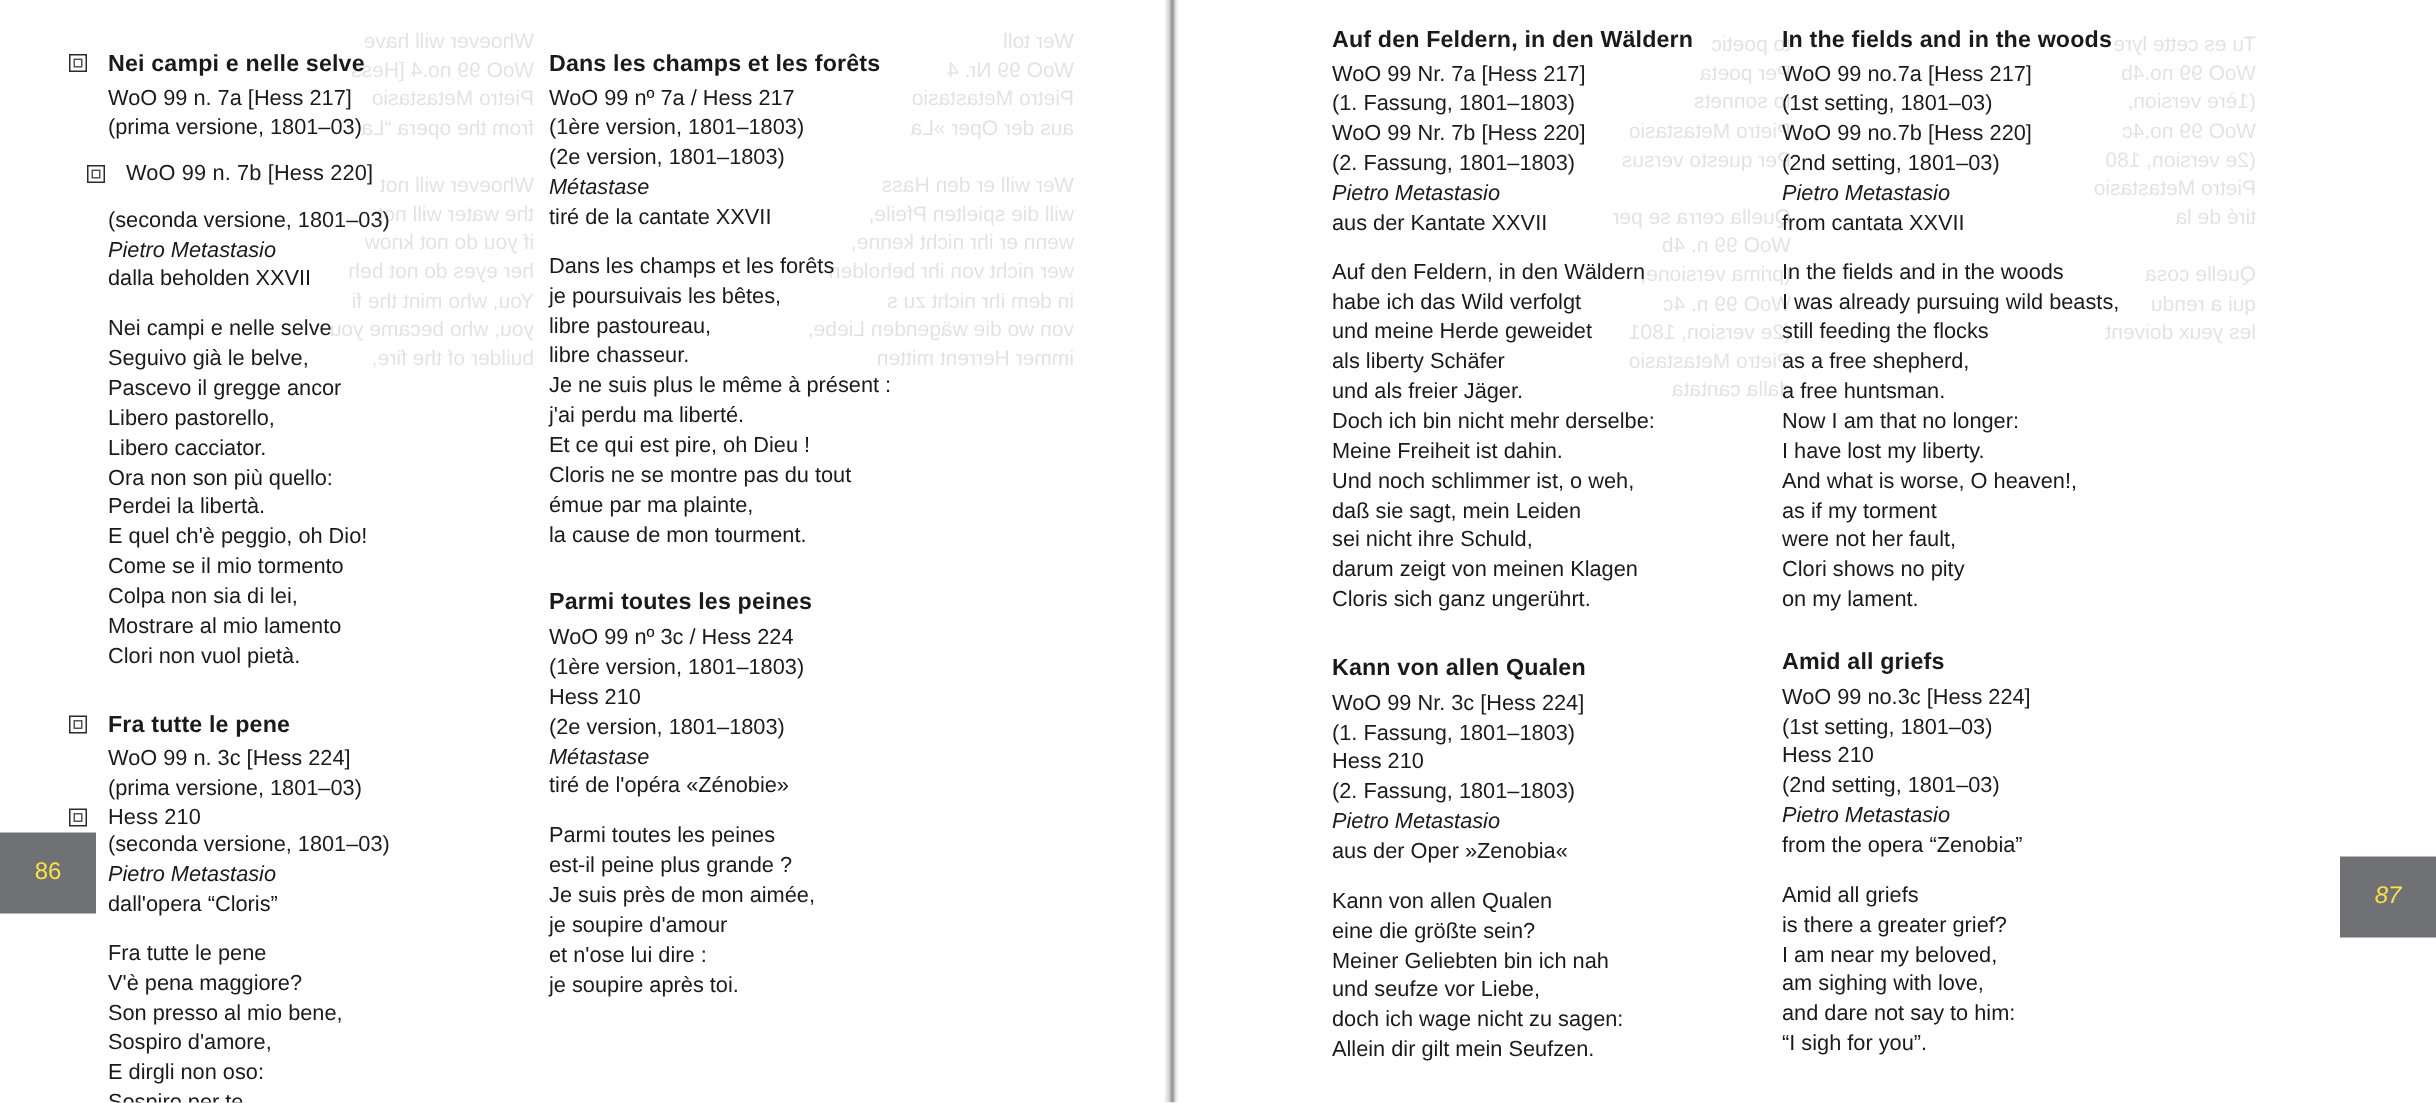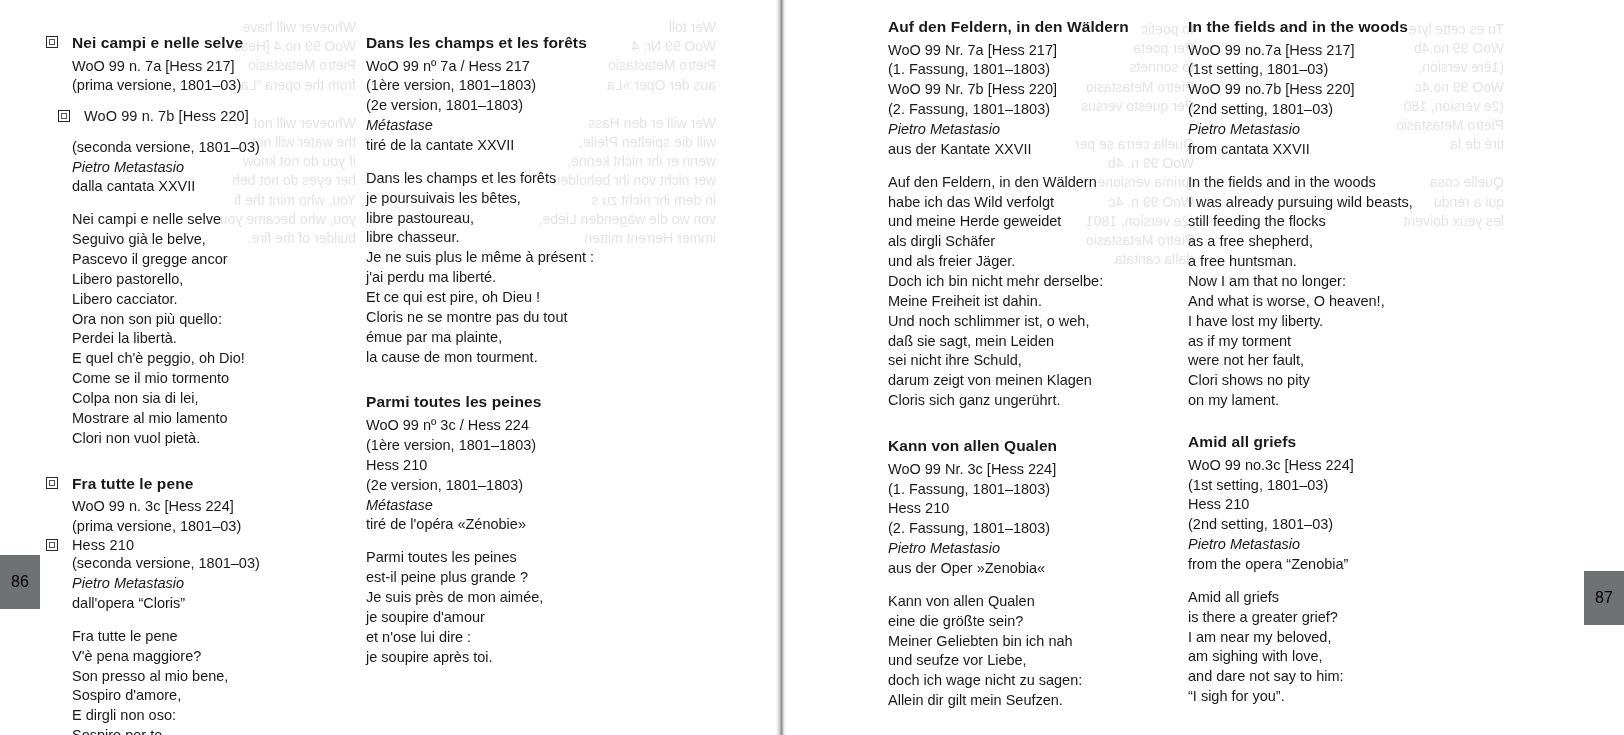--- a/index.html
+++ b/index.html
@@ -95,32 +95,32 @@
   }
   .line.ital { font-style: italic; }
   .meta { margin-bottom: 0; }
   .verse { margin-top: 13px; }
 
   .hd-row { position: relative; }
 
   .folio {
     position: absolute;
     bottom: 0;
-    width: 40px;
+    width: 64px;
     height: 54px;
     background: #6f7174;
-    color: #000000;
+    color: #fde047;
     font-size: 16px;
     font-weight: normal;
     display: flex;
     align-items: center;
     justify-content: center;
   }
   .folio-left { left: 0; top: 555px; bottom: auto; }
-  .folio-right { right: 0; top: 571px; bottom: auto; }
+  .folio-right { right: 0; top: 571px; bottom: auto; font-style: italic; }
 
   
   .ghost {
     position: absolute;
     inset: 0;
     pointer-events: none;
     opacity: 0.14;
     color: #3a3a3a;
     transform: scaleX(-1);
     font-size: 14px;
@@ -176,21 +176,21 @@
             <span>Nei campi e nelle selve</span>
           </div>
           <div class="line meta">WoO 99 n. 7a [Hess 217]</div>
           <div class="line meta">(prima versione, 1801–03)</div>
           <div class="hd hd-row" style="font-weight:normal; font-size:14.5px; margin:12px;">
             <span class="marker"></span>
             <span>WoO 99 n. 7b [Hess 220]</span>
           </div>
           <div class="line meta">(seconda versione, 1801–03)</div>
           <div class="line ital">Pietro Metastasio</div>
-          <div class="line">dalla cantata XXVII</div>
+          <div class="line">dalla beholden XXVII</div>
           <div class="verse">
             <div class="line">Nei campi e nelle selve</div>
             <div class="line">Seguivo già le belve,</div>
             <div class="line">Pascevo il gregge ancor</div>
             <div class="line">Libero pastorello,</div>
             <div class="line">Libero cacciator.</div>
             <div class="line">Ora non son più quello:</div>
             <div class="line">Perdei la libertà.</div>
             <div class="line">E quel ch'è peggio, oh Dio!</div>
             <div class="line">Come se il mio tormento</div>
@@ -313,21 +313,21 @@
           <div class="line meta">WoO 99 Nr. 7a [Hess 217]</div>
           <div class="line meta">(1. Fassung, 1801–1803)</div>
           <div class="line meta">WoO 99 Nr. 7b [Hess 220]</div>
           <div class="line meta">(2. Fassung, 1801–1803)</div>
           <div class="line ital">Pietro Metastasio</div>
           <div class="line">aus der Kantate XXVII</div>
           <div class="verse">
             <div class="line">Auf den Feldern, in den Wäldern</div>
             <div class="line">habe ich das Wild verfolgt</div>
             <div class="line">und meine Herde geweidet</div>
-            <div class="line">als dirgli Schäfer</div>
+            <div class="line">als liberty Schäfer</div>
             <div class="line">und als freier Jäger.</div>
             <div class="line">Doch ich bin nicht mehr derselbe:</div>
             <div class="line">Meine Freiheit ist dahin.</div>
             <div class="line">Und noch schlimmer ist, o weh,</div>
             <div class="line">daß sie sagt, mein Leiden</div>
             <div class="line">sei nicht ihre Schuld,</div>
             <div class="line">darum zeigt von meinen Klagen</div>
             <div class="line">Cloris sich ganz ungerührt.</div>
           </div>
         </div>
@@ -362,22 +362,22 @@
           <div class="line meta">(2nd setting, 1801–03)</div>
           <div class="line ital">Pietro Metastasio</div>
           <div class="line">from cantata XXVII</div>
           <div class="verse">
             <div class="line">In the fields and in the woods</div>
             <div class="line">I was already pursuing wild beasts,</div>
             <div class="line">still feeding the flocks</div>
             <div class="line">as a free shepherd,</div>
             <div class="line">a free huntsman.</div>
             <div class="line">Now I am that no longer:</div>
+            <div class="line">I have lost my liberty.</div>
             <div class="line">And what is worse, O heaven!,</div>
-            <div class="line">I have lost my liberty.</div>
             <div class="line">as if my torment</div>
             <div class="line">were not her fault,</div>
             <div class="line">Clori shows no pity</div>
             <div class="line">on my lament.</div>
           </div>
         </div>
 
         <div class="blk" style="">
           <div class="hd">Amid all griefs</div>
           <div class="line meta">WoO 99 no.3c [Hess 224]</div>

